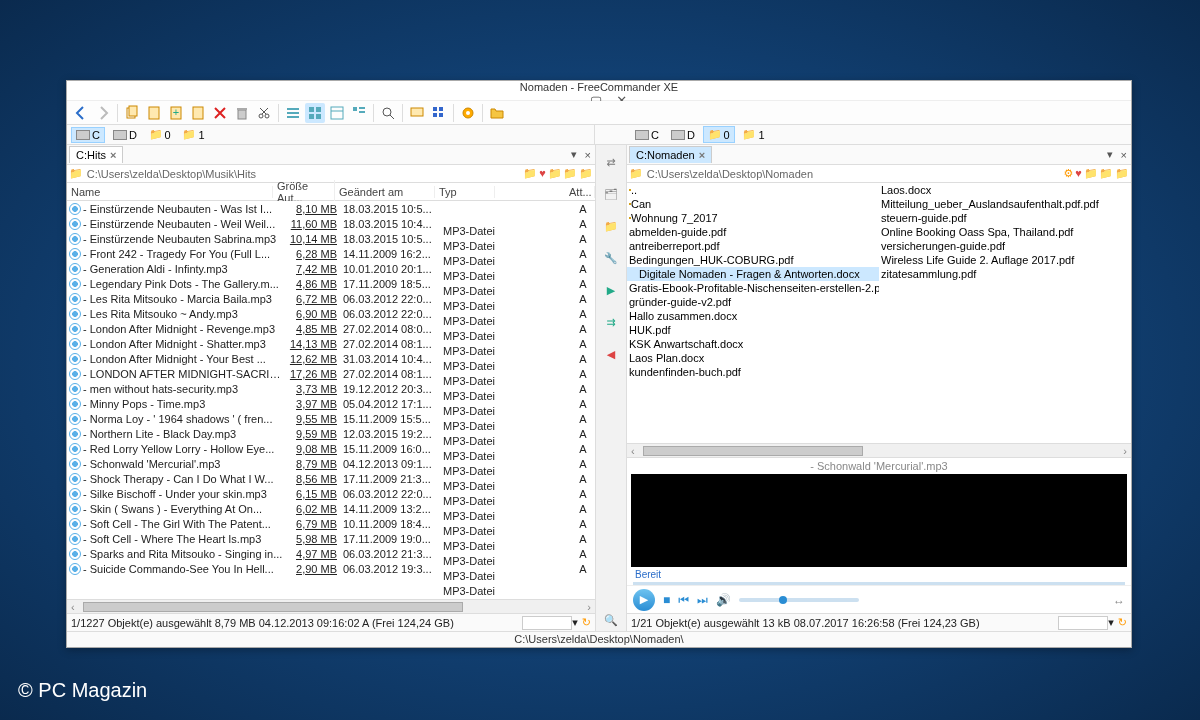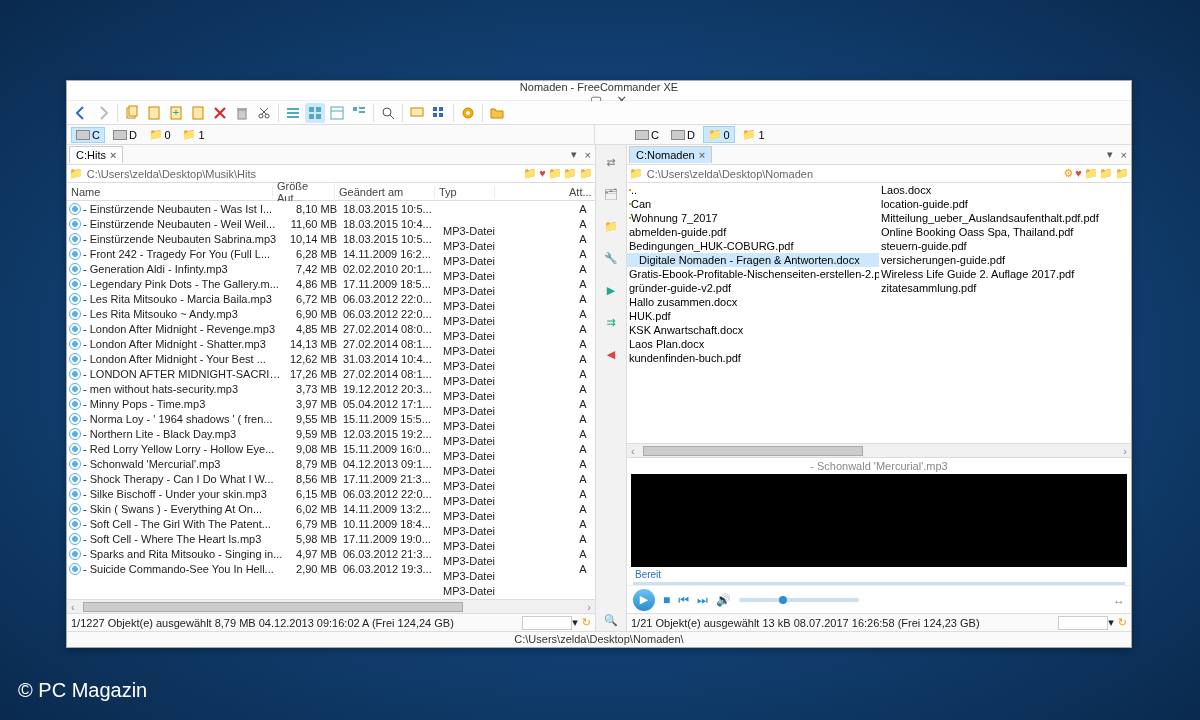--- a/index.html
+++ b/index.html
@@ -39,21 +39,21 @@
 .cols { height: 18px; display: flex; align-items: center; border-bottom: 1px solid #ddd; background: #fff; color: #444; }
 .cols span { padding: 0 4px; border-right: 1px solid #eee; }
 .filelist { flex: 1; overflow: auto; background: #fff; }
 .row { display: flex; align-items: center; height: 15px; padding: 0 2px; }
 .row .ric { width: 12px; height: 12px; margin-right: 2px; flex-shrink: 0; }
 .ic-mp3 { background: radial-gradient(circle, #5ab0e8 40%, #fff 42%); border: 1px solid #5ab0e8; border-radius: 50%; }
 .ic-fld { background: #f5c542; border: 1px solid #d4a017; }
 .ic-pdf { background: #d44; }
 .ic-doc { background: #2a6dc9; }
 .cname { width: 200px; white-space: nowrap; overflow: hidden; text-overflow: ellipsis; color: #222; }
-.csize { width: 60px; text-align: right; padding-right: 6px; color: #222; }
+.csize { width: 60px; text-align: right; padding-right: 6px; color: #222; text-decoration: underline; }
 .cdate { width: 100px; color: #222; }
 .ctype { width: 60px; color: #222; margin-top: 44px; }
 .catt { width: 20px; text-align: center; color: #222; }
 .rightfiles { flex: 1; display: flex; min-height: 0; }
 .rcol { flex: 1; overflow: hidden; }
 .rrow { display: flex; align-items: center; height: 14px; padding: 0 2px; white-space: nowrap; overflow: hidden; }
 .rrow.sel { background: #cce8ff; padding-left: 12px; }
 .hscroll { height: 14px; background: #f0f0f0; border-top: 1px solid #ddd; display: flex; align-items: center; }
 .hscroll .thumb { height: 10px; background: #ccc; border: 1px solid #aaa; }
 .preview { height: 156px; background: #fff; display: flex; flex-direction: column; border-top: 1px solid #ddd; }
@@ -310,21 +310,21 @@
             <div class="csize">6,28 MB</div>
     <div class="cdate">14.11.2009 16:2...</div>
             <div class="ctype">MP3-Datei</div>
     <div style="flex:1"></div>
             <div class="catt">A</div>
           </div>
           <div class="row">
             <div class="ric ic-mp3"></div>
     <div class="cname">- Generation Aldi - Infinty.mp3</div>
             <div class="csize">7,42 MB</div>
-    <div class="cdate">02.02.2010 20:1...</div>
+    <div class="cdate">10.01.2010 20:1...</div>
             <div class="ctype">MP3-Datei</div>
     <div style="flex:1"></div>
             <div class="catt">A</div>
           </div>
           <div class="row">
             <div class="ric ic-mp3"></div>
     <div class="cname">- Legendary Pink Dots - The Gallery.m...</div>
             <div class="csize">4,86 MB</div>
     <div class="cdate">17.11.2009 18:5...</div>
             <div class="ctype">MP3-Datei</div>
@@ -563,20 +563,24 @@
             <div class="rrow">
               <div class="ric ic-fld"></div>
               <span>Wohnung 7_2017</span>
             </div>
             <div class="rrow">
               <div class="ric ic-pdf"></div>
               <span>abmelden-guide.pdf</span>
             </div>
             <div class="rrow">
               <div class="ric ic-pdf"></div>
+              <span>antreiberreport.pdf</span>
+            </div>
+            <div class="rrow">
+              <div class="ric ic-pdf"></div>
               <span>Bedingungen_HUK-COBURG.pdf</span>
             </div>
             <div class="rrow sel">
               <div class="ric ic-doc"></div>
               <span>Digitale Nomaden - Fragen &amp; Antworten.docx</span>
             </div>
             <div class="rrow">
               <div class="ric ic-pdf"></div>
               <span>Gratis-Ebook-Profitable-Nischenseiten-erstellen-2.pdf</span>
             </div>
@@ -605,33 +609,29 @@
               <span>kundenfinden-buch.pdf</span>
             </div>
           </div>
         <div class="rcol" id="rcol2">
             <div class="rrow">
               <div class="ric ic-doc"></div>
               <span>Laos.docx</span>
             </div>
             <div class="rrow">
               <div class="ric ic-pdf"></div>
-              <span>location-guide.pdf</span>
-            </div>
-            <div class="rrow">
-              <div class="ric ic-pdf"></div>
               <span>Mitteilung_ueber_Auslandsaufenthalt.pdf.pdf</span>
             </div>
             <div class="rrow">
               <div class="ric ic-pdf"></div>
+              <span>steuern-guide.pdf</span>
+            </div>
+            <div class="rrow">
+              <div class="ric ic-pdf"></div>
               <span>Online Booking Oass Spa, Thailand.pdf</span>
-            </div>
-            <div class="rrow">
-              <div class="ric ic-pdf"></div>
-              <span>steuern-guide.pdf</span>
             </div>
             <div class="rrow">
               <div class="ric ic-pdf"></div>
               <span>versicherungen-guide.pdf</span>
             </div>
             <div class="rrow">
               <div class="ric ic-pdf"></div>
               <span>Wireless Life Guide 2. Auflage 2017.pdf</span>
             </div>
             <div class="rrow">

